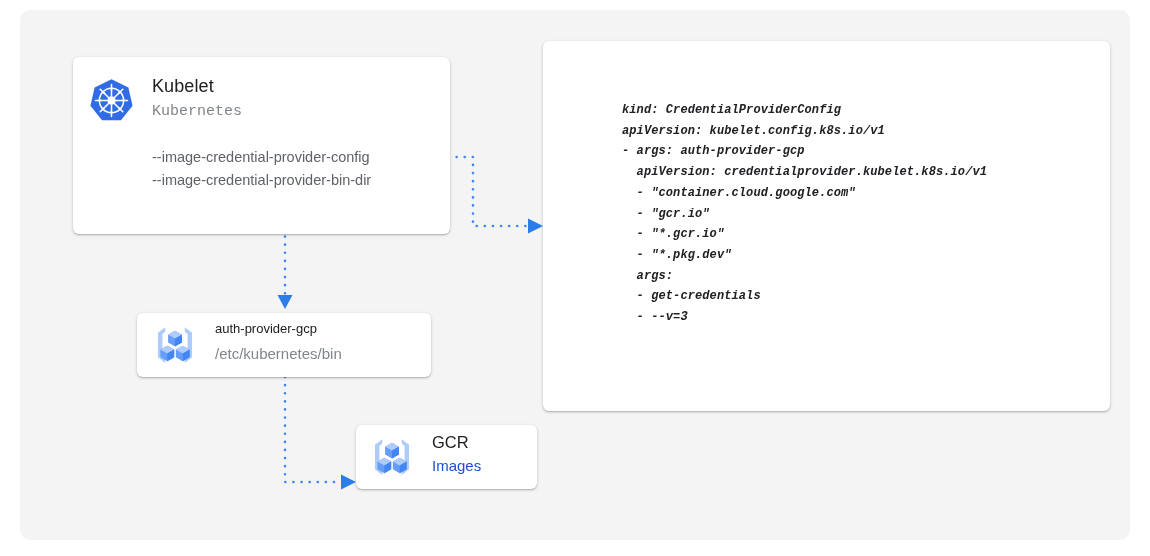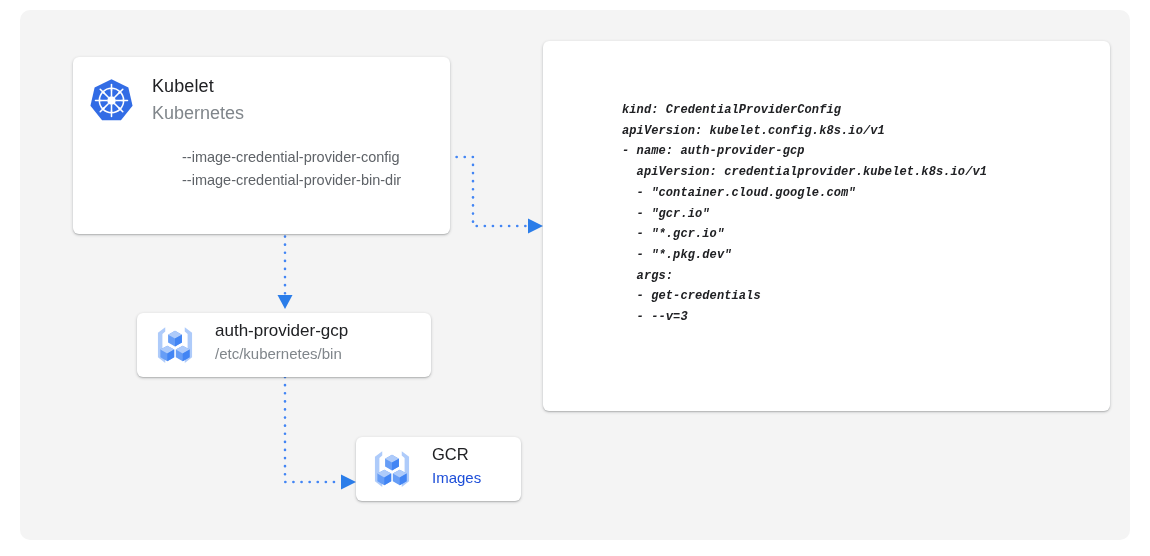--- a/index.html
+++ b/index.html
@@ -61,73 +61,73 @@
     font-size: 18px;
     color: #202124;
     letter-spacing: 0.1px;
     white-space: nowrap;
     text-align: center;
   }
   #card-kubelet .card-subtitle {
     position: absolute;
     left: 79px;
     top: 46px;
-    font-size: 18px;
+    font-size: 15px;
     color: #80868b;
     white-space: nowrap;
+    font-family: Liberation Mono, monospace;
   }
   #card-kubelet .flag-list {
     position: absolute;
     left: 79px;
     top: 89px;
   }
   #card-kubelet .flag-line {
     font-size: 14.5px;
     color: #5f6368;
     line-height: 23px;
     white-space: nowrap;
-    margin-left: 30px;
   }
 
   
   #card-authprovider {
     left: 137px;
     top: 313px;
     width: 294px;
     height: 64px;
   }
   #card-authprovider .gcp-icon {
     position: absolute;
     left: 12px;
     top: 6px;
     width: 52px;
     height: 52px;
   }
   #card-authprovider .card-title {
     position: absolute;
     left: 78px;
     top: 8px;
-    font-size: 17px;
+    font-size: 13px;
     color: #202124;
     white-space: nowrap;
   }
   #card-authprovider .card-subtitle {
     position: absolute;
     left: 78px;
     top: 32px;
     font-size: 15px;
     color: #80868b;
     white-space: nowrap;
   }
 
   
   #card-gcr {
     left: 356px;
-    top: 437px;
-    width: 165px;
+    top: 425px;
+    width: 181px;
     height: 64px;
   }
   #card-gcr .gcp-icon {
     position: absolute;
     left: 10px;
     top: 6px;
     width: 52px;
     height: 52px;
   }
   #card-gcr .card-title {
@@ -297,21 +297,21 @@
       </g>
     </svg>
     <div class="card-title">GCR</div>
     <div class="card-subtitle">Images</div>
   </div>
 
   <div class="card" id="panel-yaml">
     <div id="yaml-body">
       <div class="yaml-line">kind: CredentialProviderConfig</div>
       <div class="yaml-line">apiVersion: kubelet.config.k8s.io/v1</div>
-      <div class="yaml-line">- name: auth-provider-gcp</div>
+      <div class="yaml-line">- args: auth-provider-gcp</div>
       <div class="yaml-line">  apiVersion: credentialprovider.kubelet.k8s.io/v1</div>
       <div class="yaml-line">  - "container.cloud.google.com"</div>
       <div class="yaml-line">  - "gcr.io"</div>
       <div class="yaml-line">  - "*.gcr.io"</div>
       <div class="yaml-line">  - "*.pkg.dev"</div>
       <div class="yaml-line">  args:</div>
       <div class="yaml-line">  - get-credentials</div>
       <div class="yaml-line">  - --v=3</div>
     </div>
   </div>

